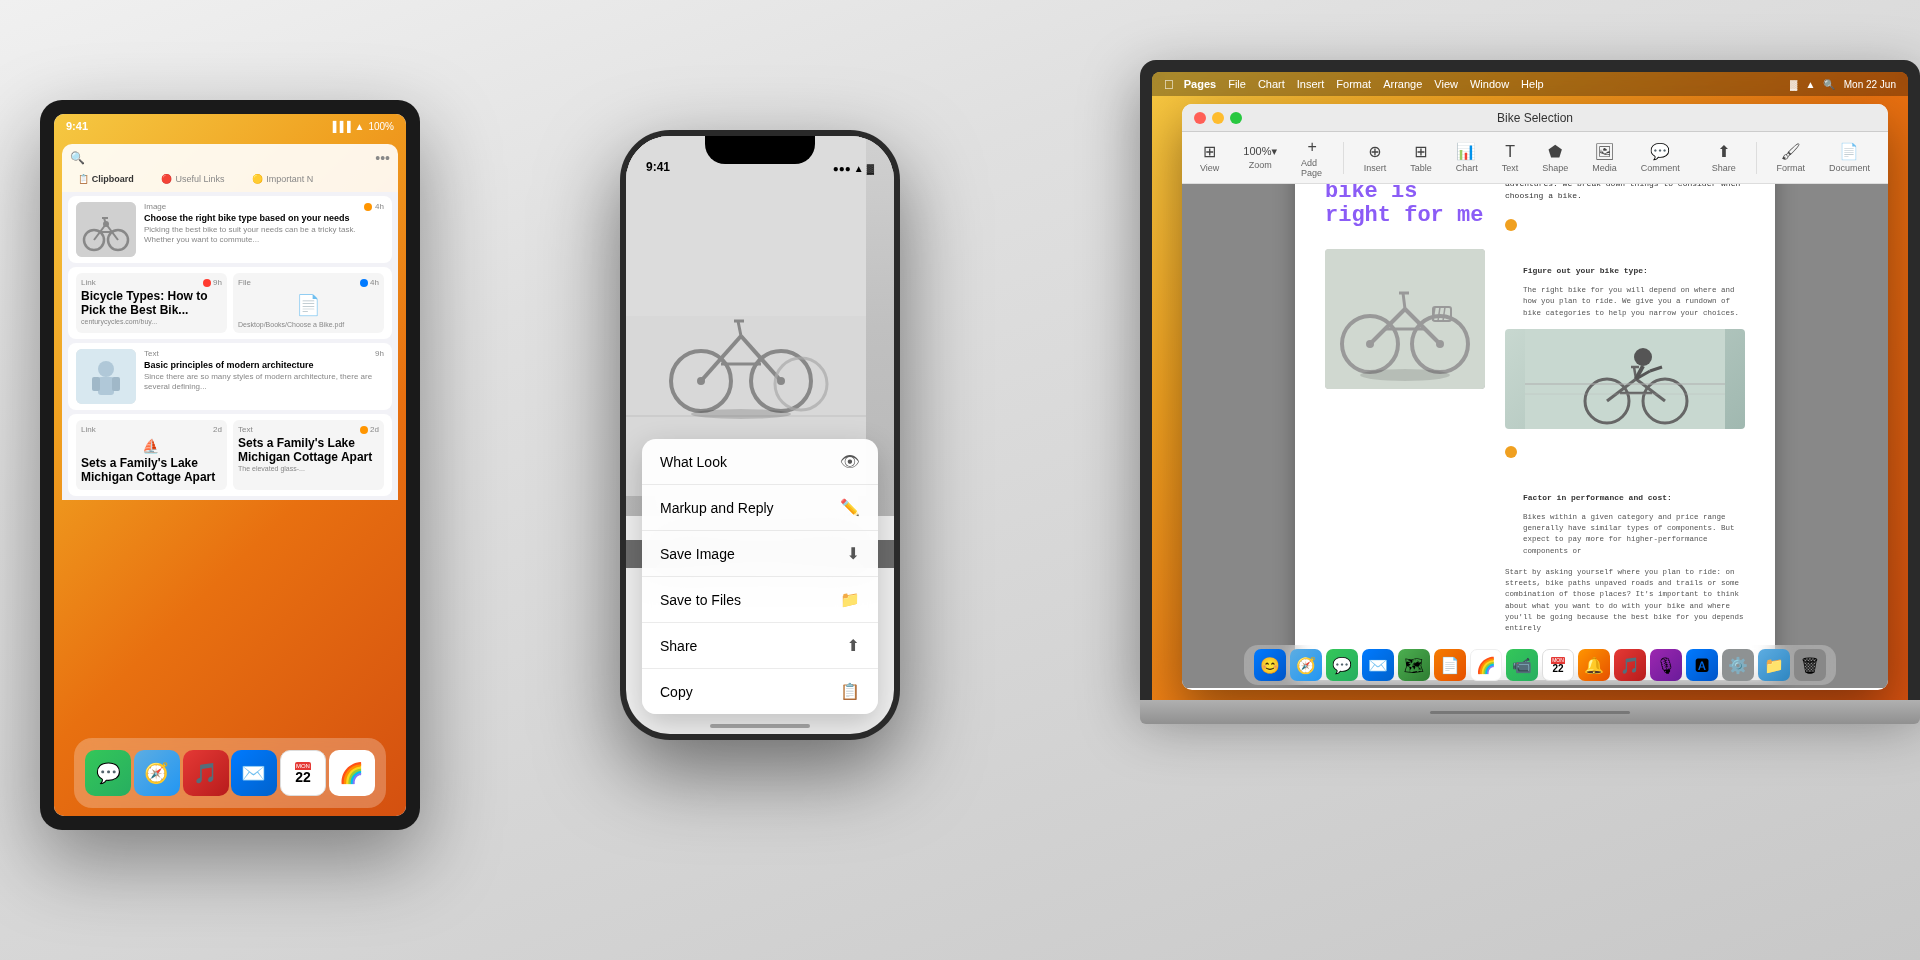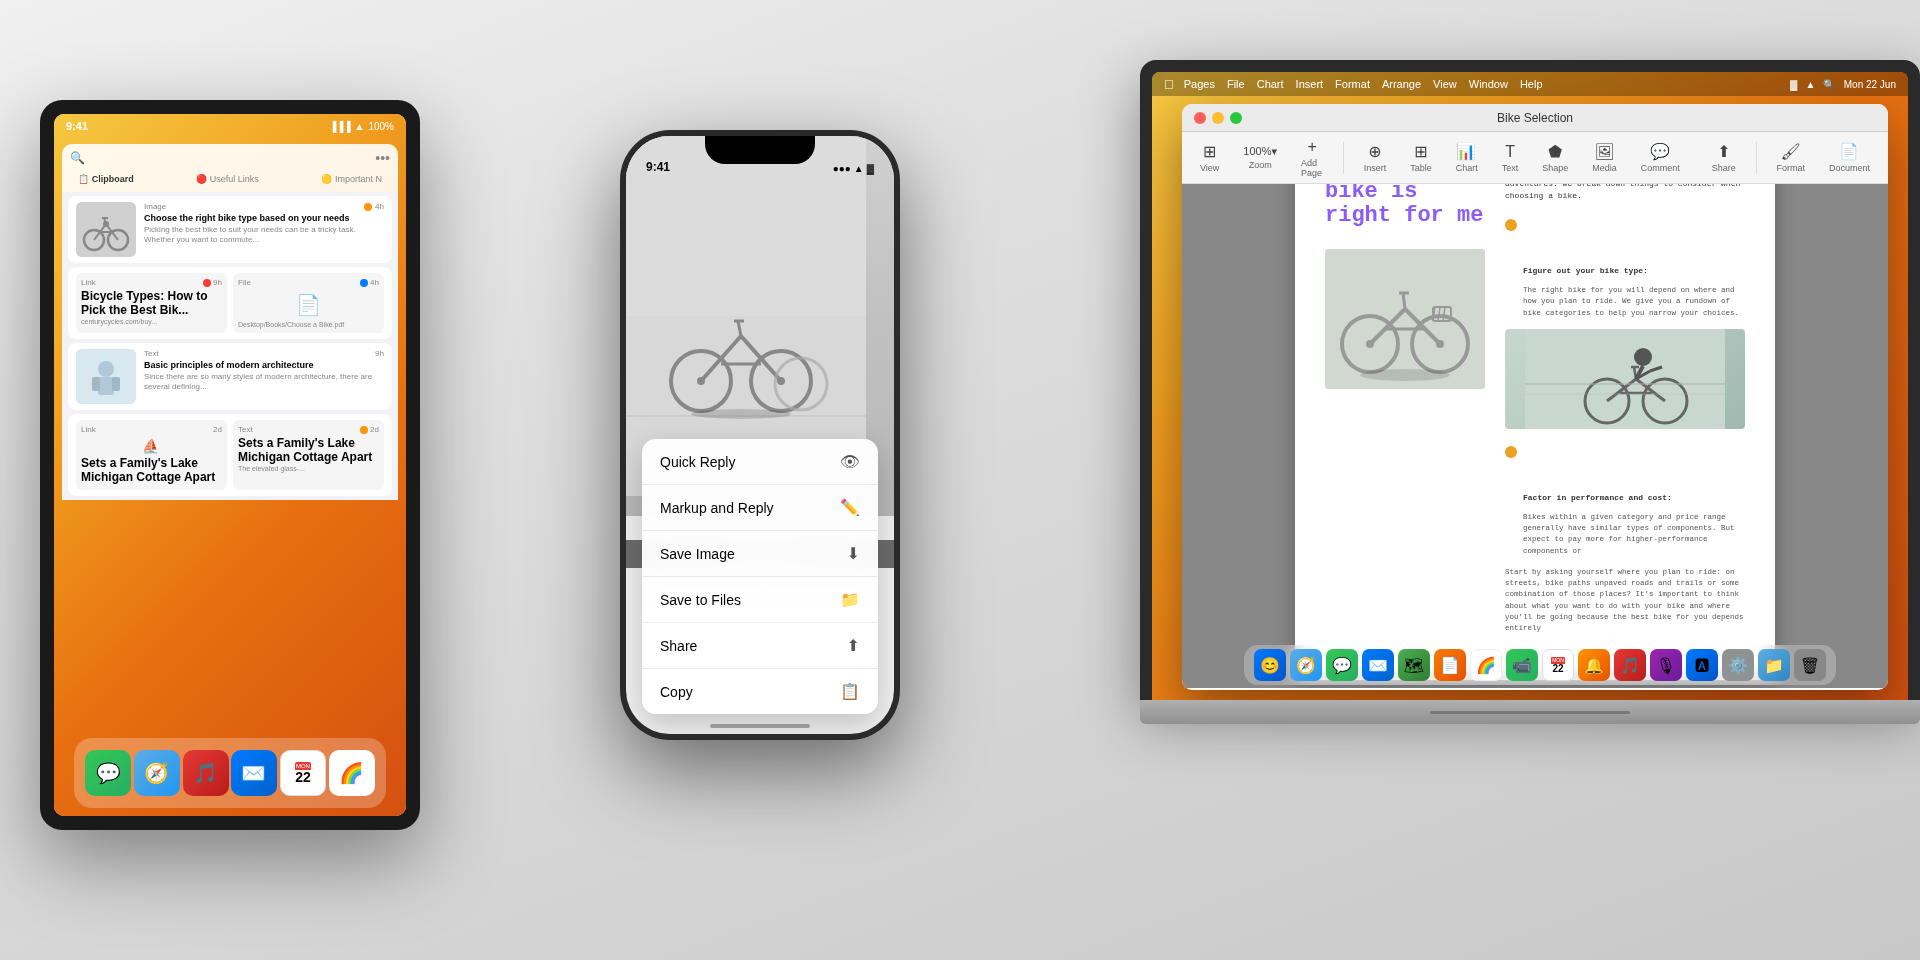--- a/index.html
+++ b/index.html
@@ -514,24 +514,23 @@
     .notes-search {
       display: flex;
       align-items: center;
       gap: 4px;
     }
     .notes-search-icon { font-size: 12px; color: #888; }
     .notes-dots { font-size: 14px; color: #888; }
 
     .notes-tabs {
       display: flex;
-      gap: 4px;
+      gap: 12px;
       background: rgba(255,255,255,0.9);
       padding: 0 8px 6px;
-      justify-content: space-between;
     }
     .notes-tab {
       font-size: 9px;
       color: #888;
       padding: 2px 8px;
       cursor: pointer;
     }
     .notes-tab.active { color: #333; font-weight: 600; }
 
     .notes-cards {
@@ -778,21 +777,21 @@
         <ellipse cx="115" cy="278" rx="50" ry="5" fill="rgba(0,0,0,0.15)"></ellipse>
       </svg>
     </div>
 
     <div style="position:absolute;top:404px;left:0;right:0;height:28px;background:rgba(0,0,0,0.55);display:flex;align-items:center;justify-content:center;">
       <span style="font-size:10px;color:#fff;">city-bike-image.png</span>
     </div>
 
     <div class="context-menu">
       <div class="menu-item">
-        <span class="menu-item-label">Quick Reply</span>
+        <span class="menu-item-label">What Look</span>
         <span class="menu-item-icon">👁</span>
       </div>
       <div class="menu-item">
         <span class="menu-item-label">Markup and Reply</span>
         <span class="menu-item-icon">✏️</span>
       </div>
       <div class="menu-item">
         <span class="menu-item-label">Save Image</span>
         <span class="menu-item-icon">⬇</span>
       </div>
@@ -815,21 +814,21 @@
 </div>
 
 <div class="macbook">
   <div class="macbook-screen-outer">
     <div class="macbook-screen-inner">
       <div class="macbook-wallpaper"></div>
 
       <div class="macbook-menubar">
         <span class="menubar-apple"></span>
         <div class="menubar-items">
-          <span class="menubar-item" style="font-weight:400;">Pages</span>
+          <span class="menubar-item" style="font-weight:700;">Pages</span>
           <span class="menubar-item">File</span>
           <span class="menubar-item">Chart</span>
           <span class="menubar-item">Insert</span>
           <span class="menubar-item">Format</span>
           <span class="menubar-item">Arrange</span>
           <span class="menubar-item">View</span>
           <span class="menubar-item">Window</span>
           <span class="menubar-item">Help</span>
         </div>
         <div class="menubar-right">

